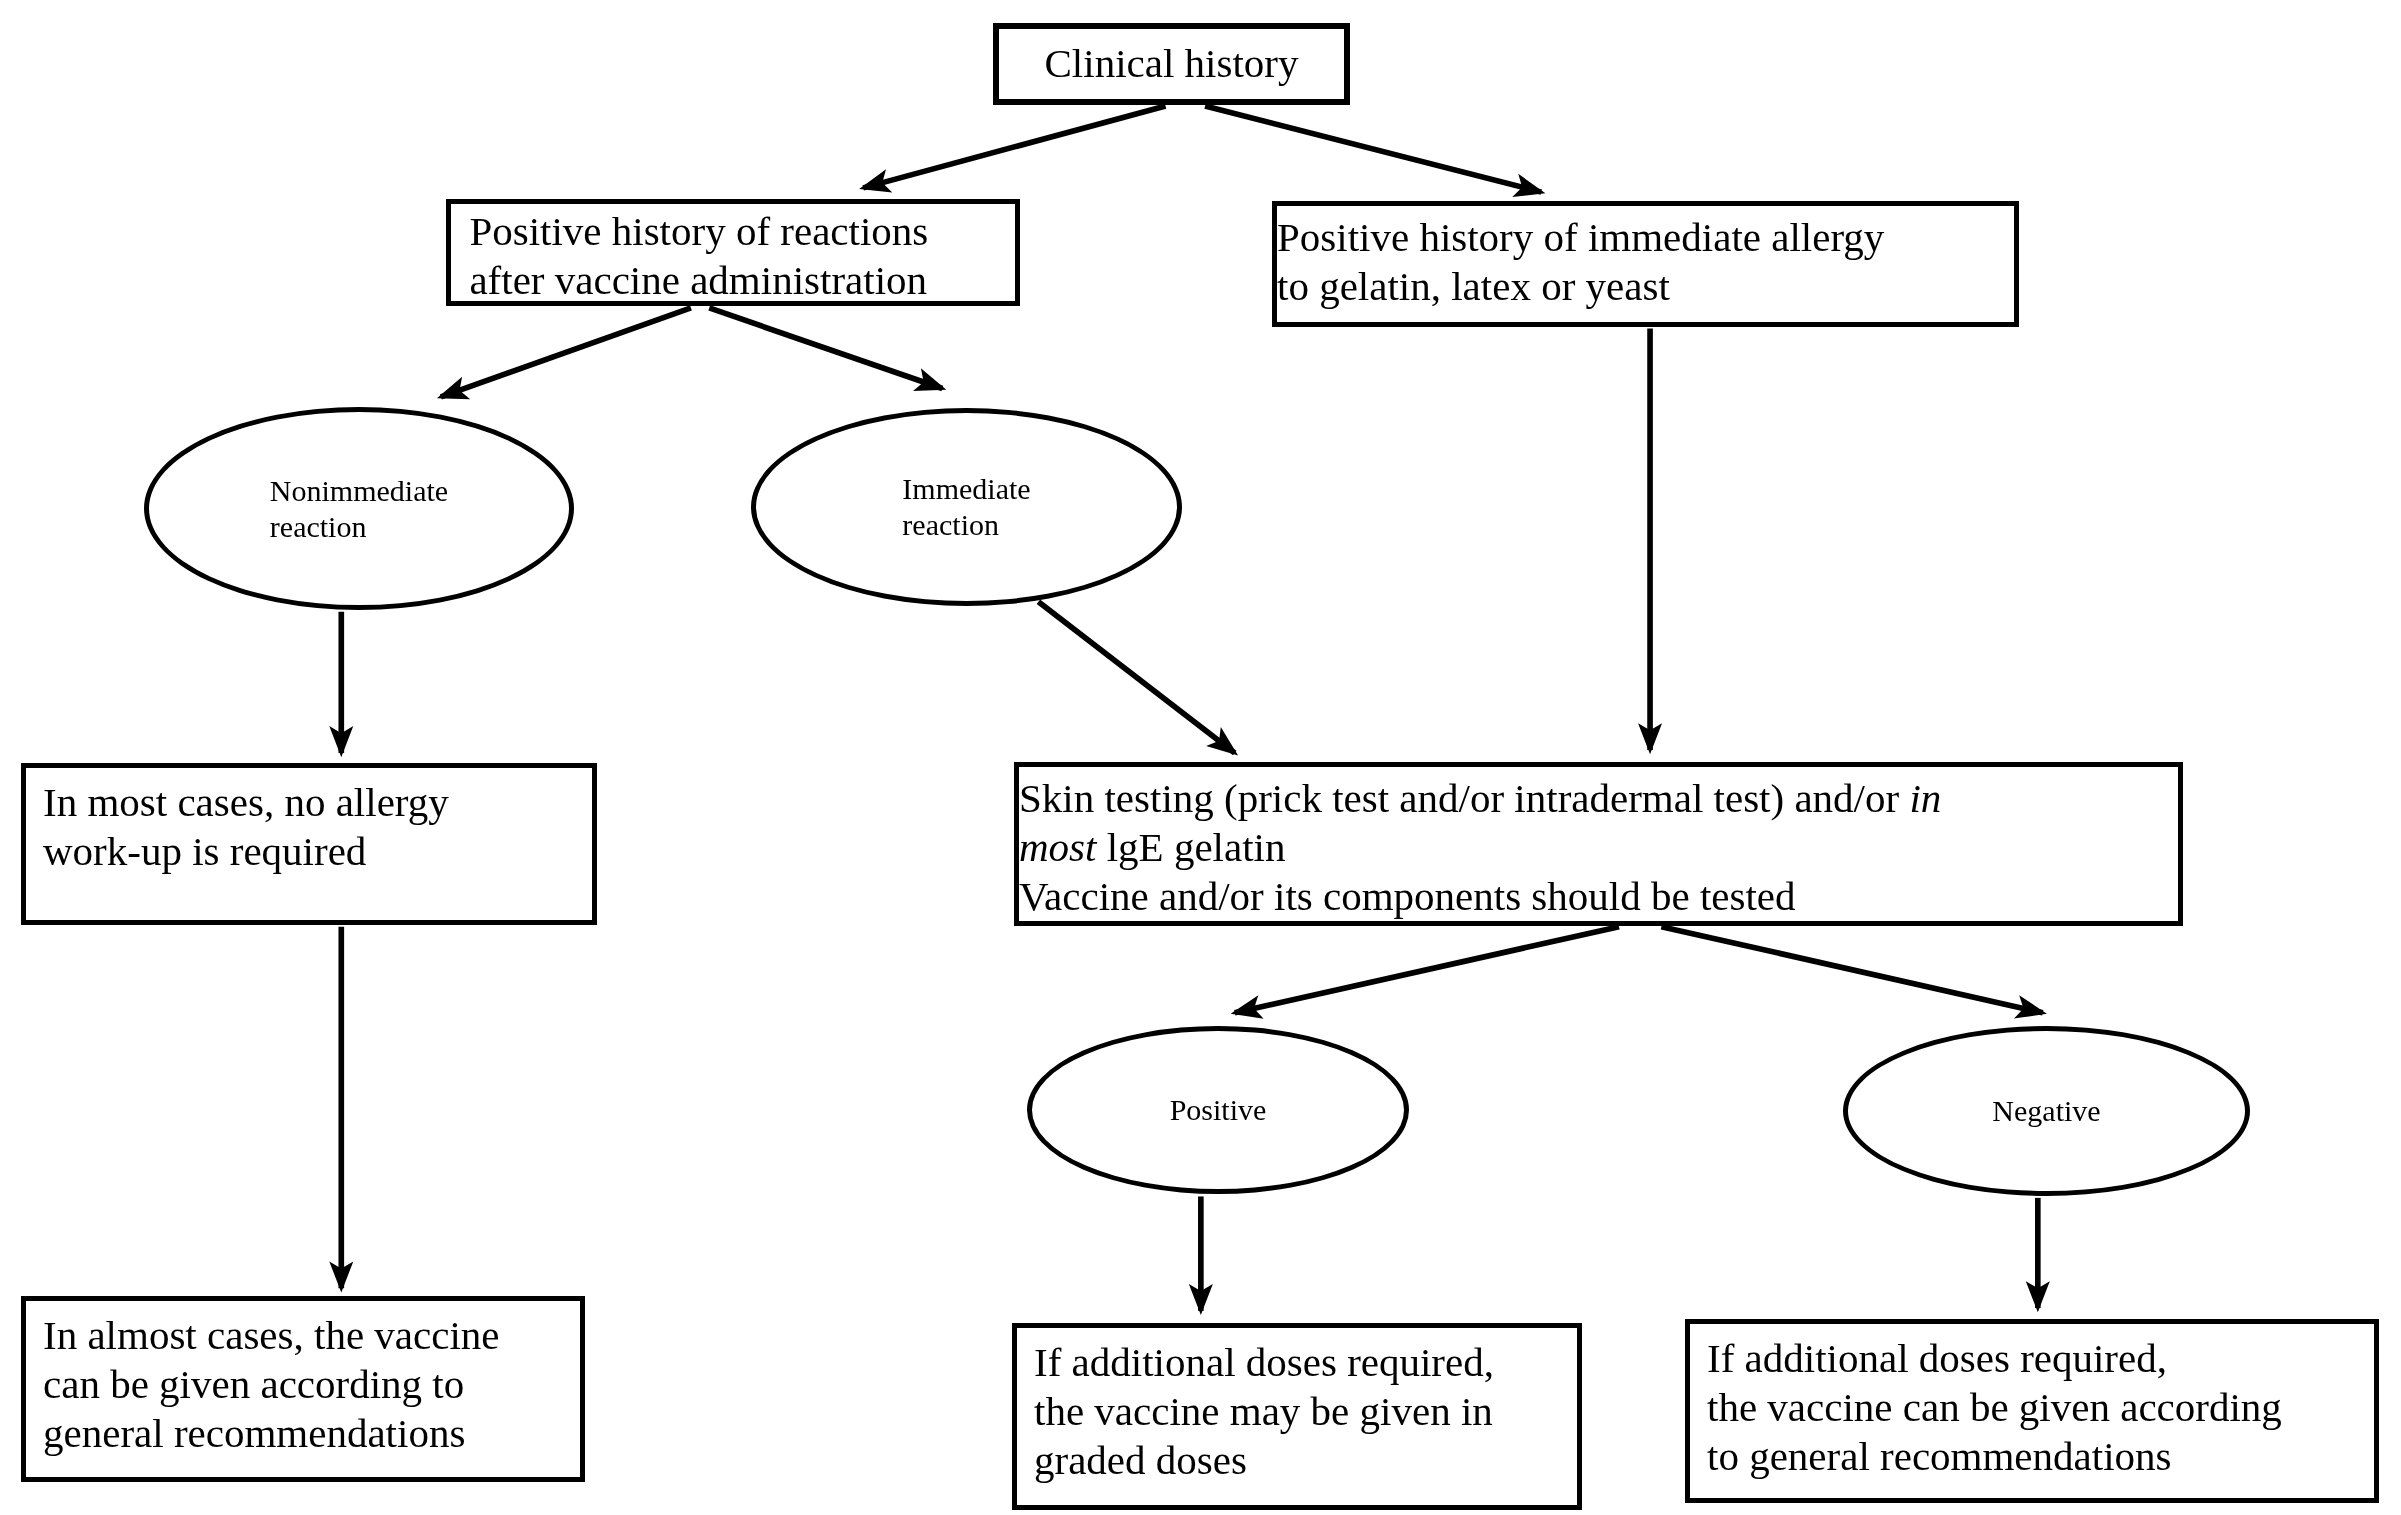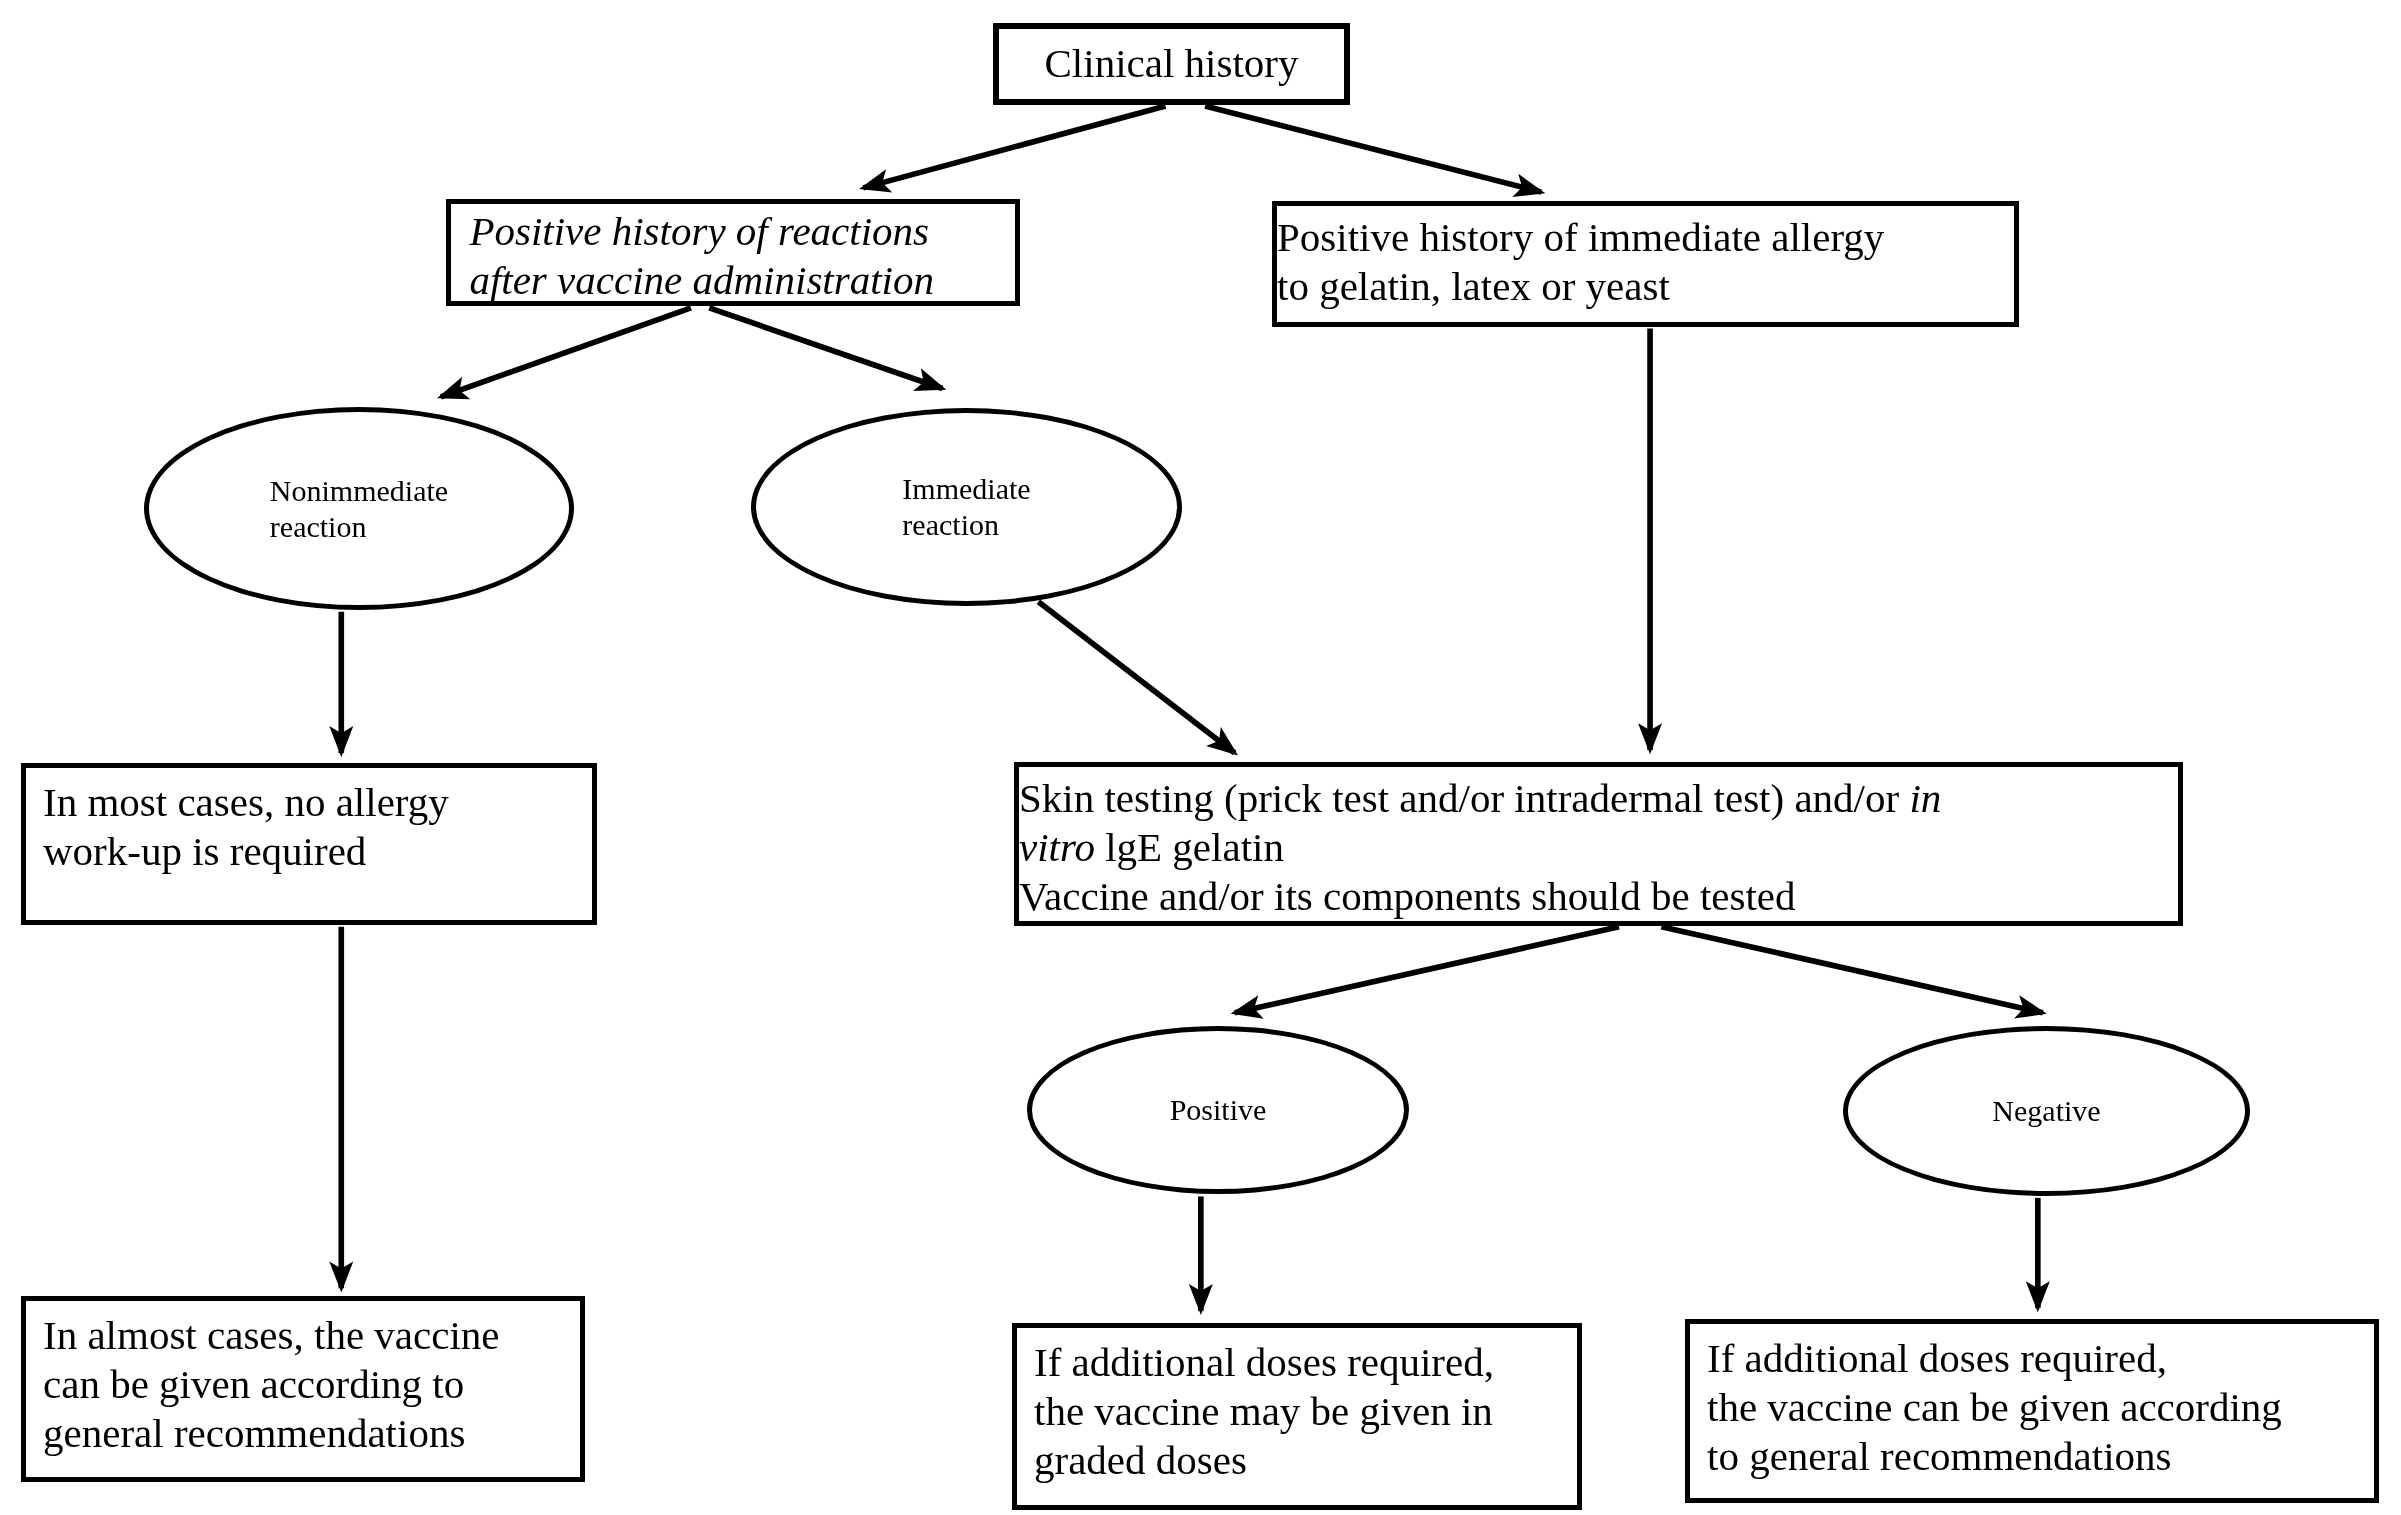--- a/index.html
+++ b/index.html
@@ -75,21 +75,21 @@
     <line x1="2292" y1="1312" x2="1748" y2="1434" marker-end="url(#arrow)"></line>
     <line x1="2352" y1="1312" x2="2892" y2="1434" marker-end="url(#arrow)"></line>
     <line x1="1700" y1="1694" x2="1700" y2="1856" marker-end="url(#arrow)"></line>
     <line x1="2885" y1="1696" x2="2885" y2="1852" marker-end="url(#arrow)"></line>
   </svg>
 
   <div class="box center-both" style="left:993px; top:22.6px; width:357px; height:82px; border-width:6.4px;">
     <span class="label">Clinical history</span>
   </div>
 
-  <div class="box" style="left:446px; top:199px; width:574px; height:107px; padding:2.8px 18.4px; text-align:left;font-style:italic;">
+  <div class="box" style="left:446px; top:199px; width:574px; height:107px; padding:2.8px 18.4px; text-align:left;">
     <span class="label">Positive history of reactions
 after vaccine administration</span>
   </div>
 
   <div class="box center-text" style="left:1272px; top:201px; width:747px; height:126px;">
     <span class="label">Positive history of immediate allergy
 to gelatin, latex or yeast</span>
   </div>
 
   <div class="ellipse" style="left:144px; top:407px; width:430px; height:203px;">
@@ -105,21 +105,21 @@
   <div class="box top-left" style="left:21px; top:763px; width:576px; height:162px;">
     <span class="label">In most cases, no allergy
 work-up is required</span>
   </div>
 
   <div class="box center-text" style="left:1014px; top:762px; width:1169px; height:164px;">
     <div>
       <span>Skin testing (prick test and/or intradermal test) and/or </span><span class="ital">in</span>
     </div>
     <div>
-      <span class="ital">vitro</span><span> lgE gelatin</span>
+      <span class="ital">most</span><span> lgE gelatin</span>
     </div>
     <div>
       <span>Vaccine and/or its components should be tested</span>
     </div>
   </div>
 
   <div class="ellipse single" style="left:1027px; top:1026px; width:382px; height:168px;">
     <span class="label">Positive</span>
   </div>
 

